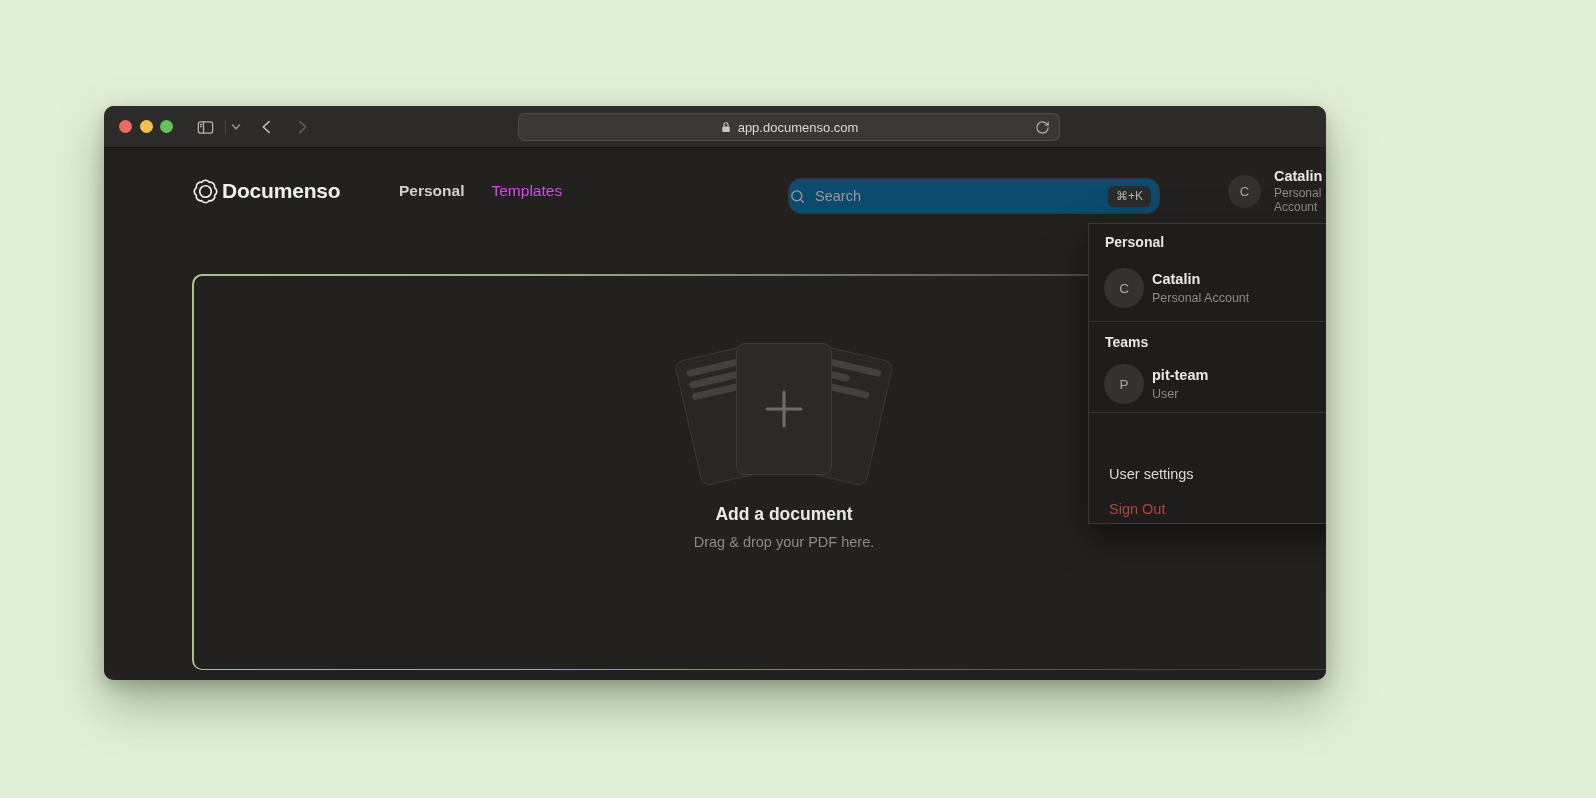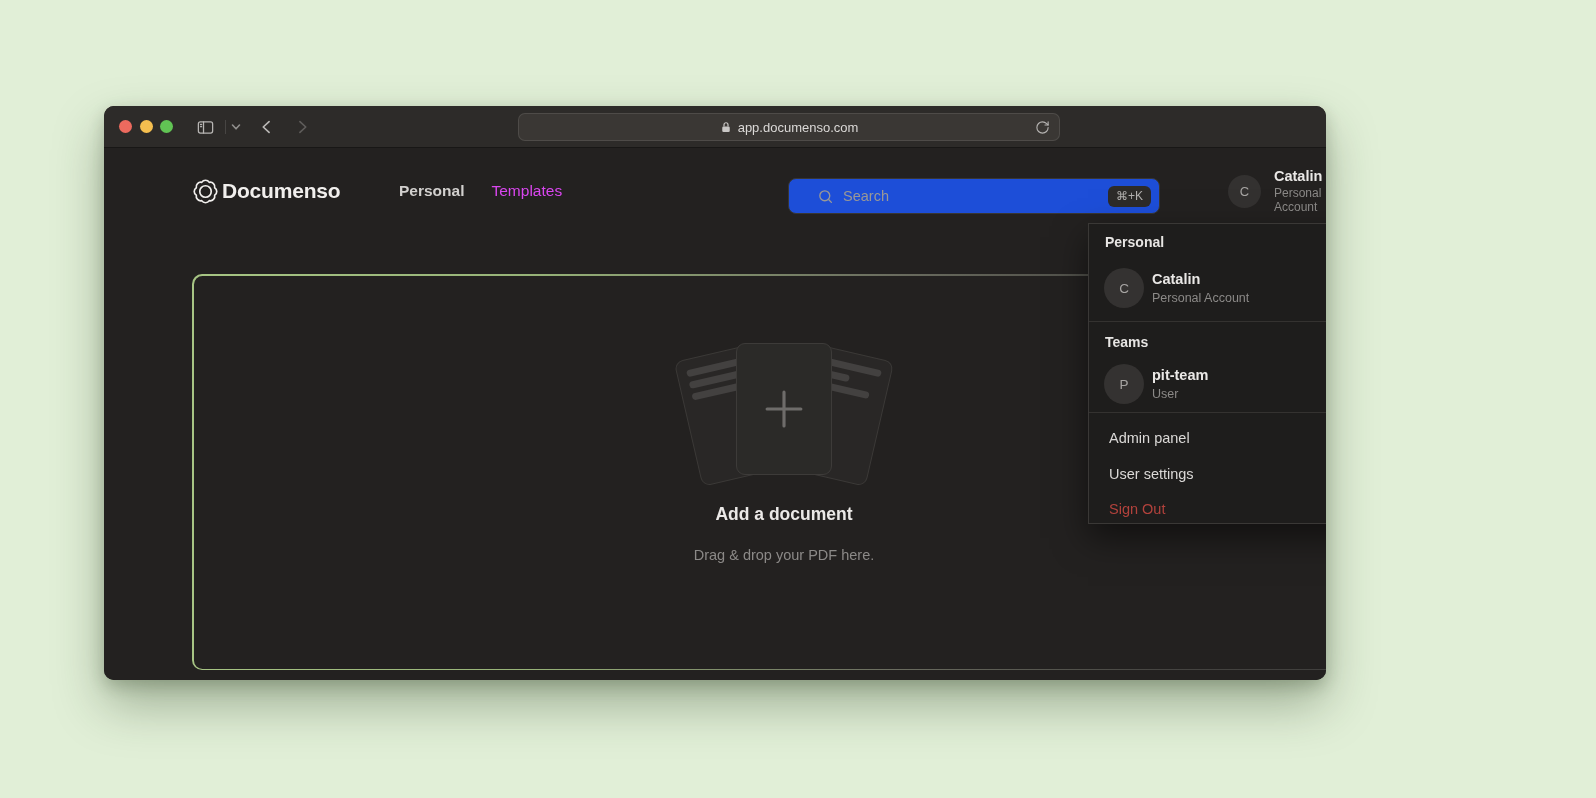--- a/index.html
+++ b/index.html
@@ -56,22 +56,22 @@
     display:flex; align-items:center; gap:3px; color:#f1efed; cursor:pointer;
   }
   .brand-name { font-size:21px; font-weight:700; letter-spacing:-.2px; }
   .nav { position:absolute; left:295px; top:0; height:86px; display:flex; align-items:center; gap:27px; }
   .nav-link { font-size:15.5px; font-weight:600; cursor:pointer; }
   .nav-link.active { color:#d2d0ce; }
   .nav-link.inactive { color:#d946ef; font-weight:500; }
 
   .searchbar {
     position:absolute; left:684px; top:30px; width:372px; height:36px;
-    background:#1d4ed8; border:1px solid #383634; border-radius:8px;
-    display:flex; align-items:center; gap:9px; padding:0 8px 0 28px;
+    background:#0c4a6e; border:1px solid #383634; border-radius:13px;
+    display:flex; align-items:center; gap:9px; padding:0 8px 0 0;
   }
   .searchbar .mag { color:#9a9896; flex:none; }
   .search-input {
     flex:1; min-width:0; background:transparent; border:none; outline:none;
     color:#d5d3d1; font-size:14.5px; font-family:"Liberation Sans", sans-serif;
   }
   .search-input::placeholder { color:#9a9896; opacity:1; }
   .kbd { flex:none; background:#2d2b29; border-radius:6px; padding:3.5px 8px; font-size:12px; color:#b3b1af; }
 
   .account {
@@ -105,21 +105,21 @@
   .card .bars { padding:10px 9px; display:flex; flex-direction:column; gap:5px; }
   .bar { height:7px; border-radius:3.5px; background:#434140; }
   .card-left  { width:92px; height:128px; left:9px;  top:10px; transform:rotate(-13deg); }
   .card-right { width:92px; height:128px; right:9px; top:10px; transform:rotate(13deg); }
   .card-center {
     width:96px; height:132px; left:58px; top:3px; z-index:2; background:#2b2a28;
     border-color:#3d3b39; display:flex; align-items:center; justify-content:center;
   }
   .card-center .plus-glyph { color:#6e6c6a; }
   .dz-title { margin-top:22px; font-size:17.5px; font-weight:700; color:#ebe9e7; }
-  .dz-sub { margin-top:22px; font-size:14.5px; color:#8b8987; }
+  .dz-sub { margin-top:9px; font-size:14.5px; color:#8b8987; }
 
   
   .dropdown {
     position:absolute; left:984px; top:75px; width:320px; height:301px; z-index:20;
     background:#1e1d1c; border:1px solid #3a3836; border-radius:0;
     box-shadow:0 14px 32px rgba(0,0,0,.5);
   }
   .dd-label { position:absolute; left:16px; font-size:14px; font-weight:700; color:#e7e5e3; }
   .dd-row {
     position:absolute; left:8px; right:8px; height:56px; border-radius:6px;
@@ -344,19 +344,18 @@
       <div class="dd-row" style="top:132px">
         <span class="avatar">P</span>
         <span>
           <div class="dd-name">pit-team</div>
           <div class="dd-sub">User</div>
         </span>
       </div>
 
       <div class="dd-divider" style="top:188px"></div>
 
-      <div class="dd-item" style="top:199px">Admin panel</div>
       <div class="dd-item danger" style="top:270px">Sign Out</div>
       <div class="dd-item" style="top:235px">User settings</div>
     </div>
 
   </div>
 </div>
 
 </body></html>

